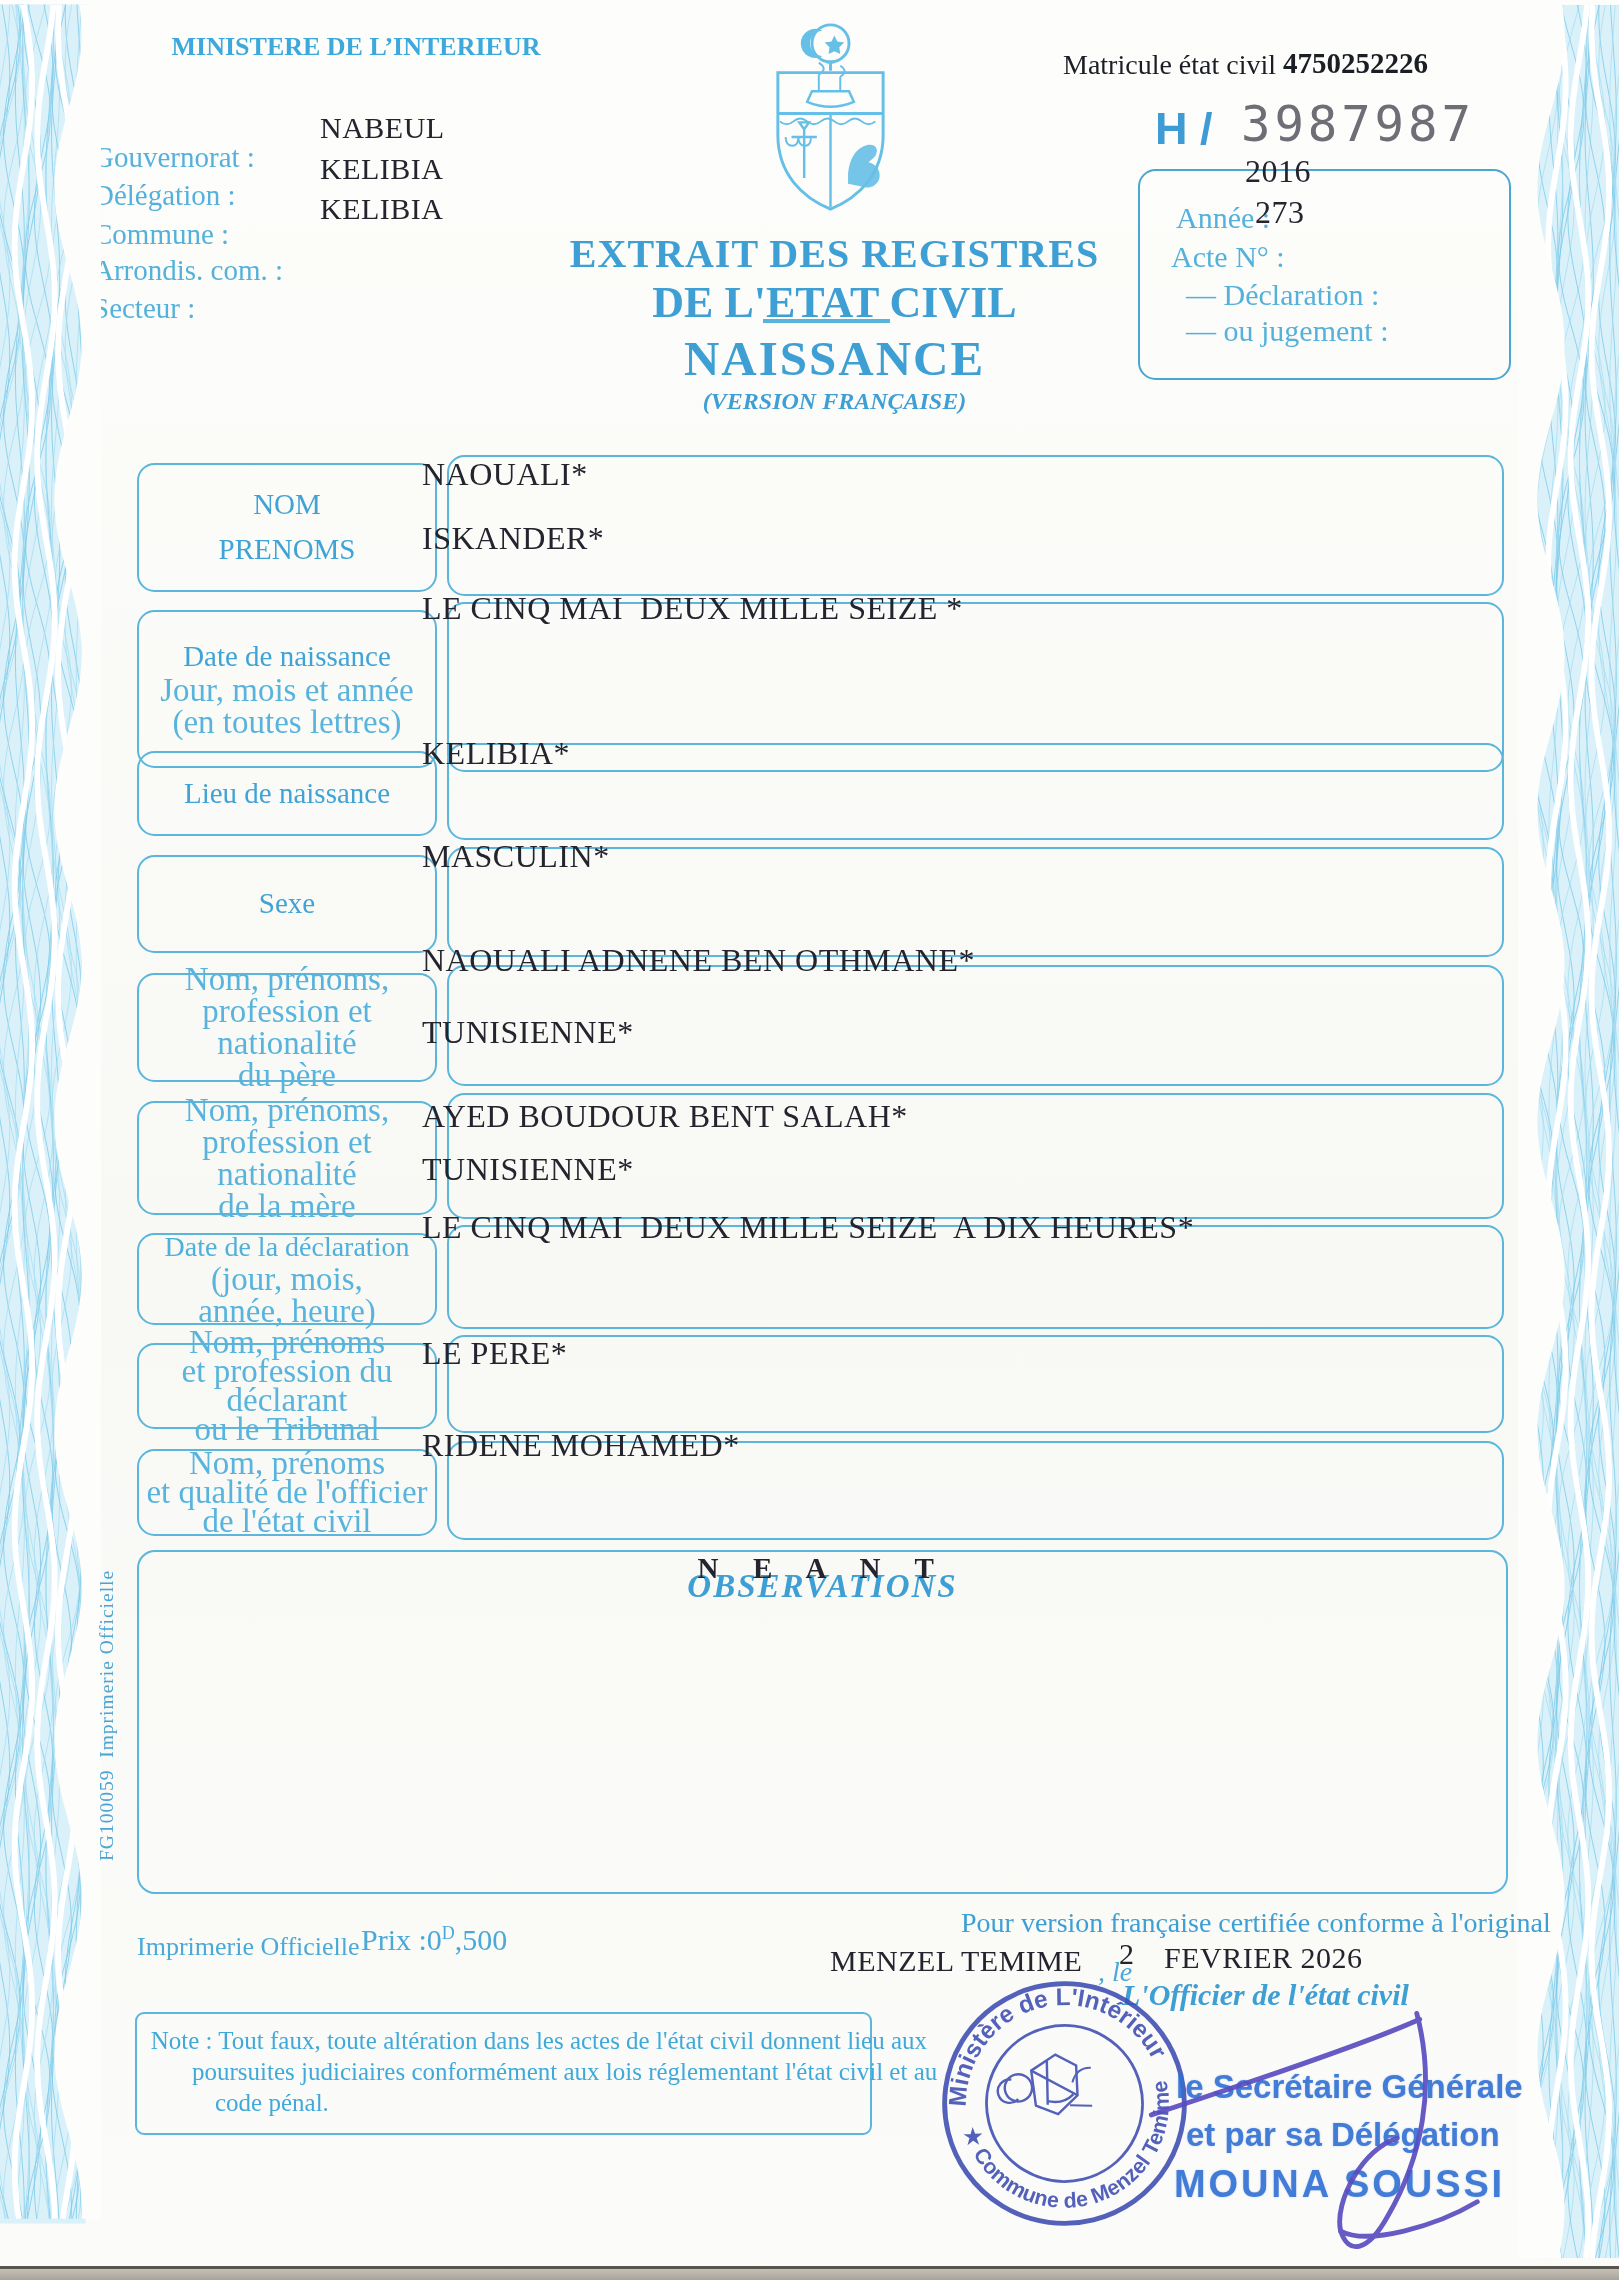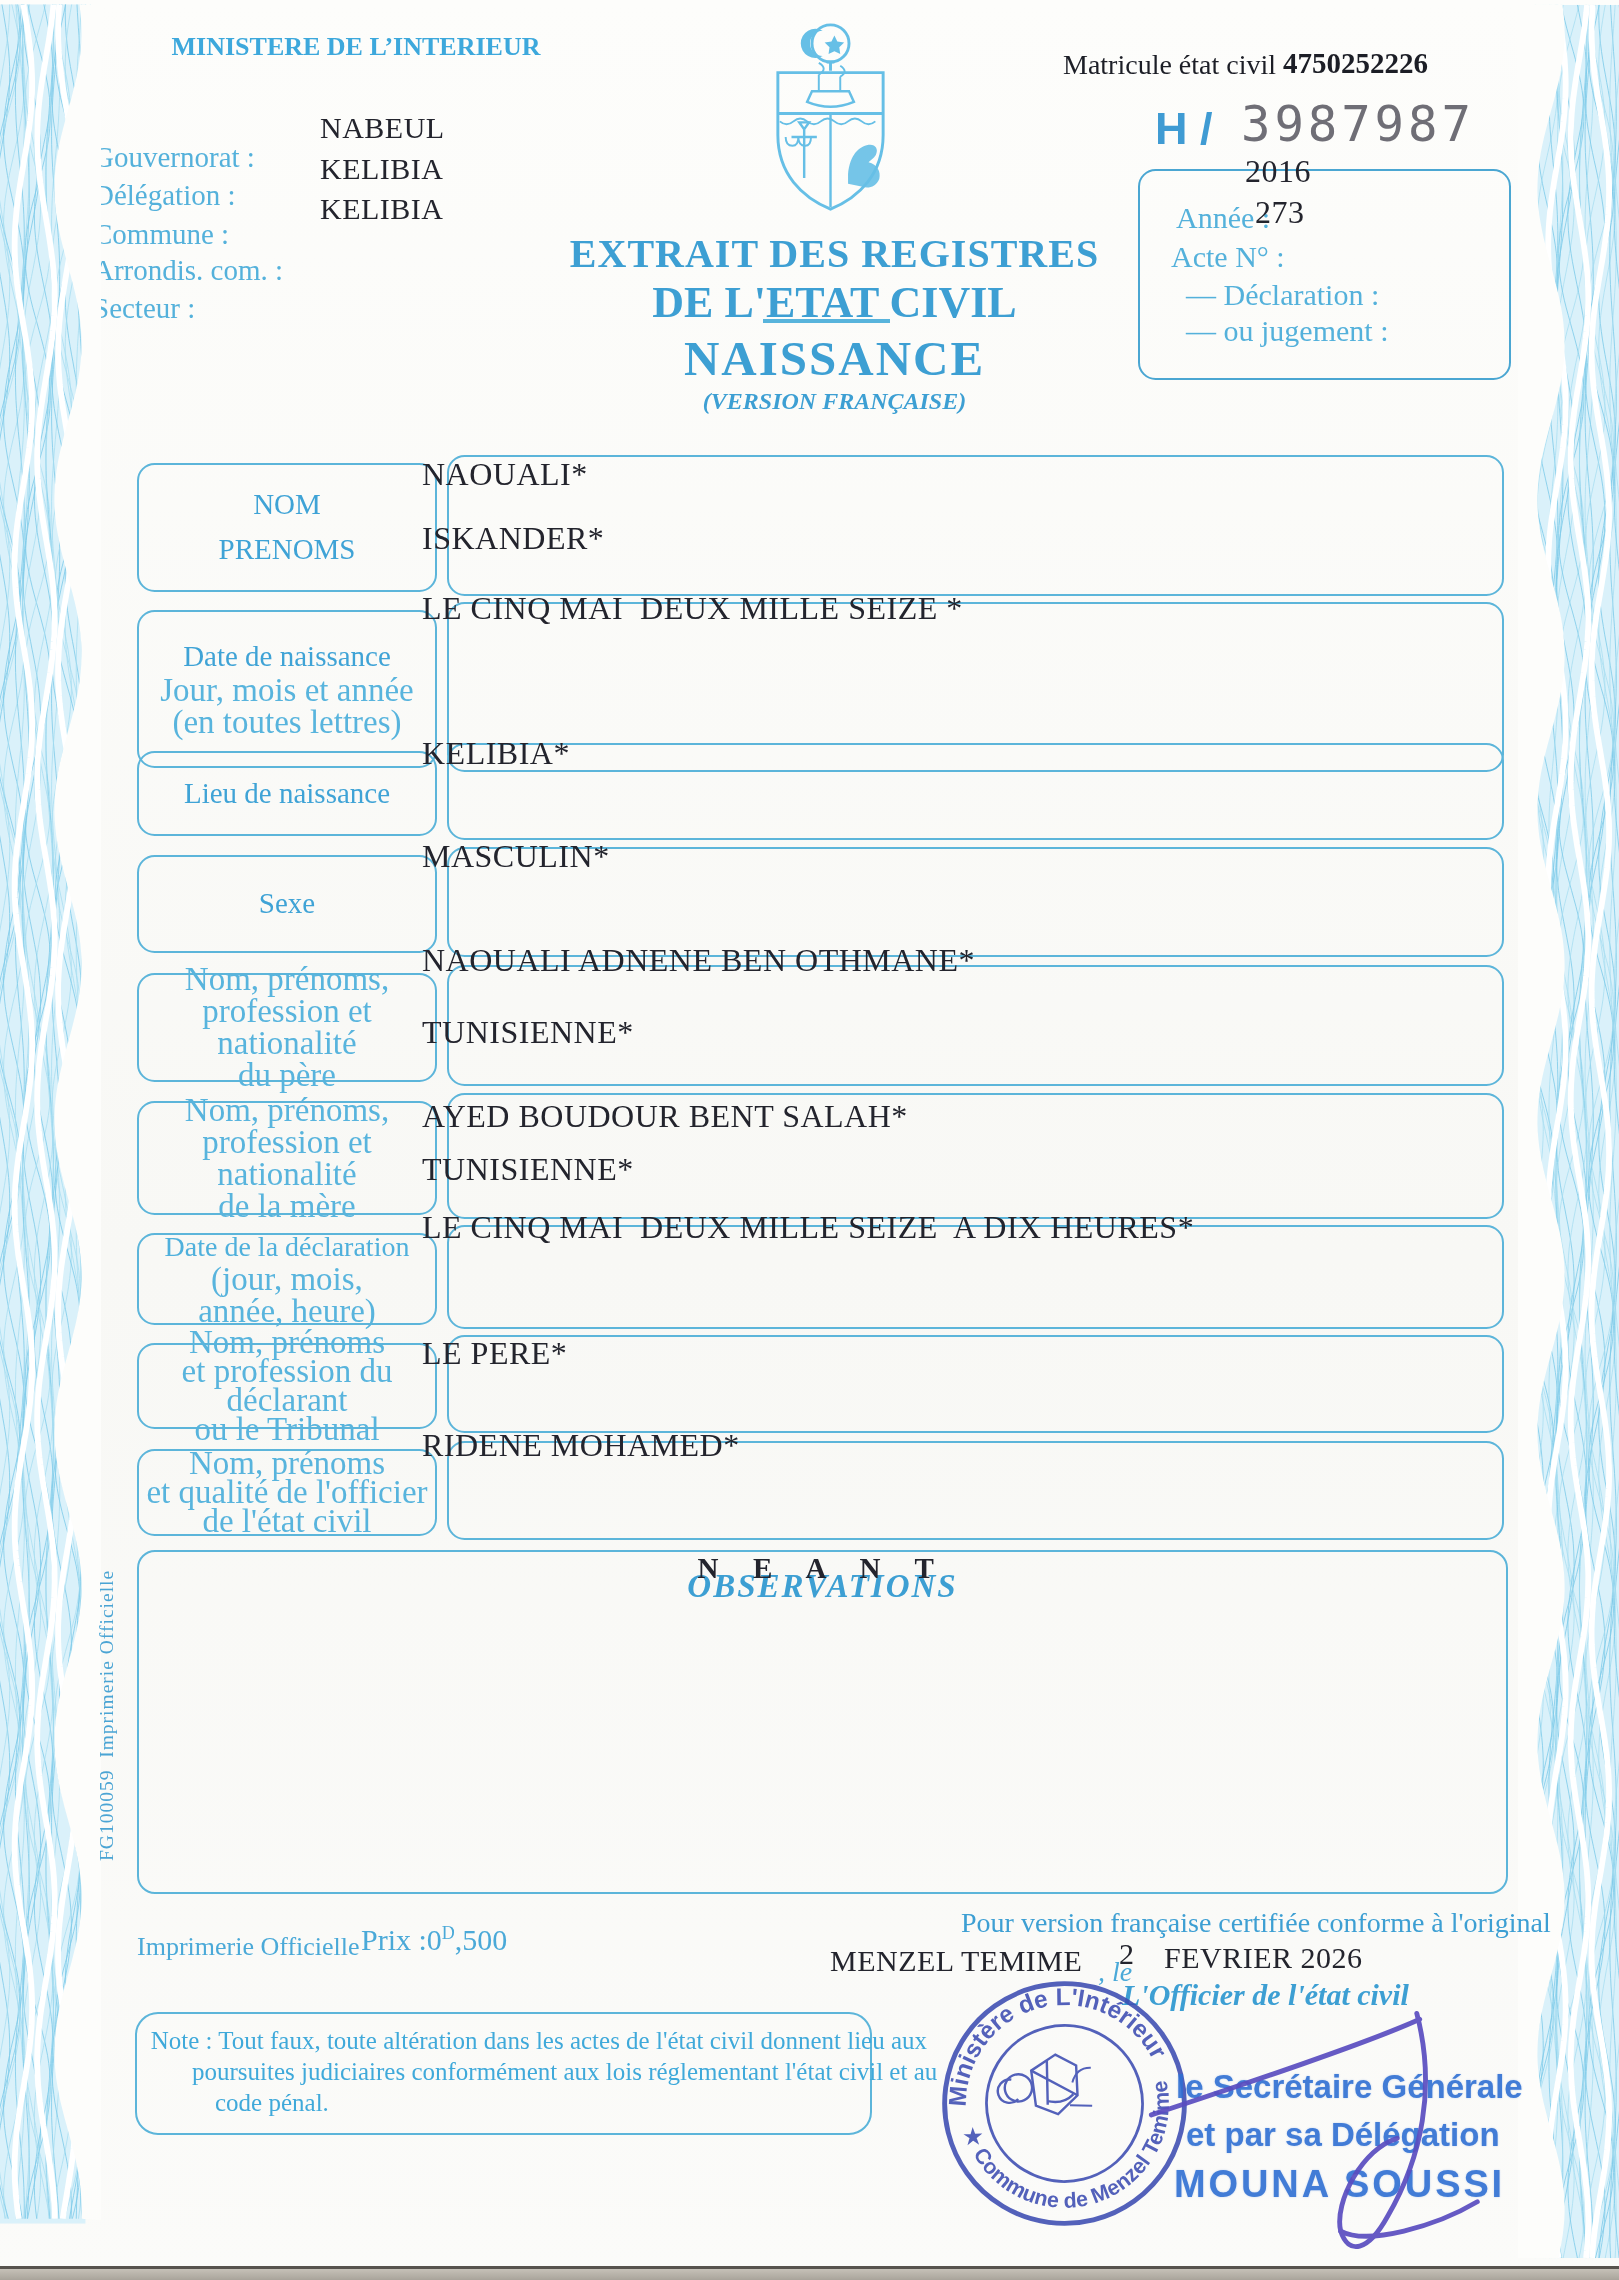--- a/index.html
+++ b/index.html
@@ -13,21 +13,21 @@
   .row{position:absolute;left:137px;width:1367px;z-index:2;}
   .lblbox{position:absolute;left:0;top:7.8px;bottom:3.9px;width:296px;border:2.9px solid #5cb5da;
           border-radius:17.6px;display:flex;flex-direction:column;justify-content:center;
           align-items:center;text-align:center;z-index:2;}
   .valbox{position:absolute;left:310px;right:0;top:0;bottom:0;border:2.9px solid #5cb5da;
           border-radius:17.6px;z-index:1;}
   .lbl{font-size:33px;color:#58b4dd;line-height:32px;}
   .lblb{font-size:29px;color:#3fa3d6;font-weight:normal;line-height:35px;}
   .titleblock{position:absolute;left:507px;top:0;width:655px;text-align:center;color:#3d9fd3;z-index:2;}
   .notebox{position:absolute;left:135px;top:2012px;width:733px;height:119px;border:2.9px solid #5cb5da;
-           border-radius:23px;z-index:2;text-decoration:underline;}
+           border-radius:9px;z-index:2;text-decoration:underline;}
   .notetxt{position:absolute;font-size:25px;line-height:29px;color:#3fa9da;white-space:pre;}
   sup{font-size:60%;vertical-align:super;}
   .sec{position:absolute;font-family:"Liberation Sans",sans-serif;font-weight:bold;color:#2f6fd3;
        opacity:.9;z-index:7;white-space:pre;text-shadow:0 0 2px rgba(47,111,211,.35);}
   .scanline{position:absolute;left:0;top:2266px;width:100%;height:2.9px;background:#57534d;z-index:9;}
   .scanstrip{position:absolute;left:0;top:2269px;width:100%;height:10.7px;
              background:linear-gradient(#c6c1b8,#a9a49b);z-index:9;}
 </style>
 </head>
 <body>

